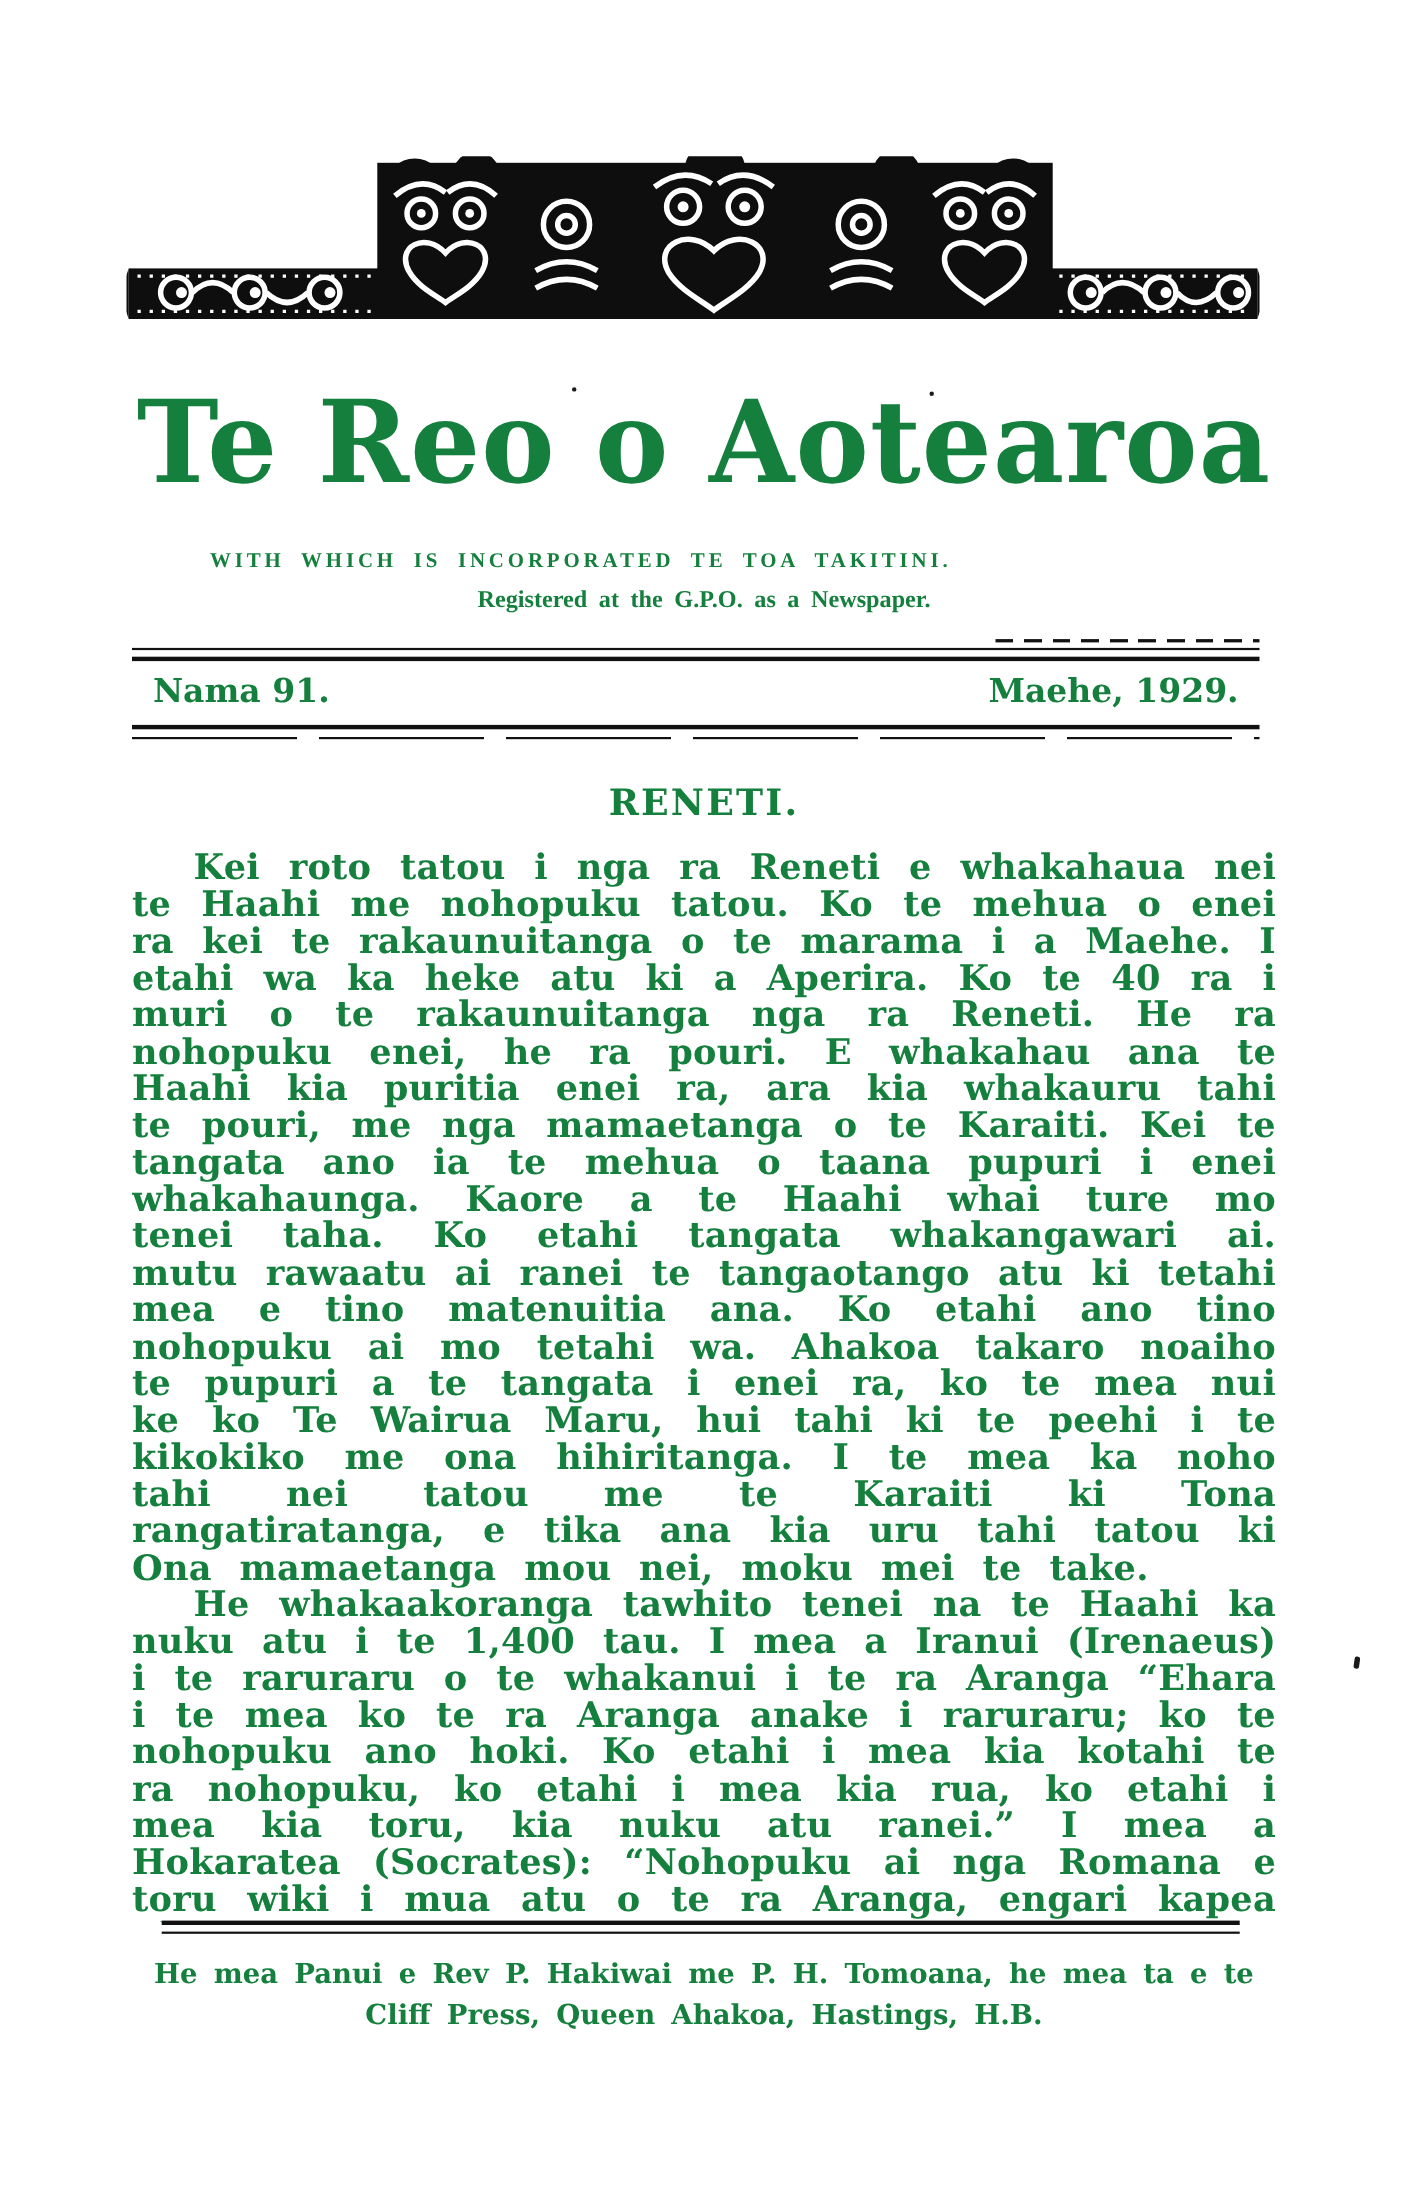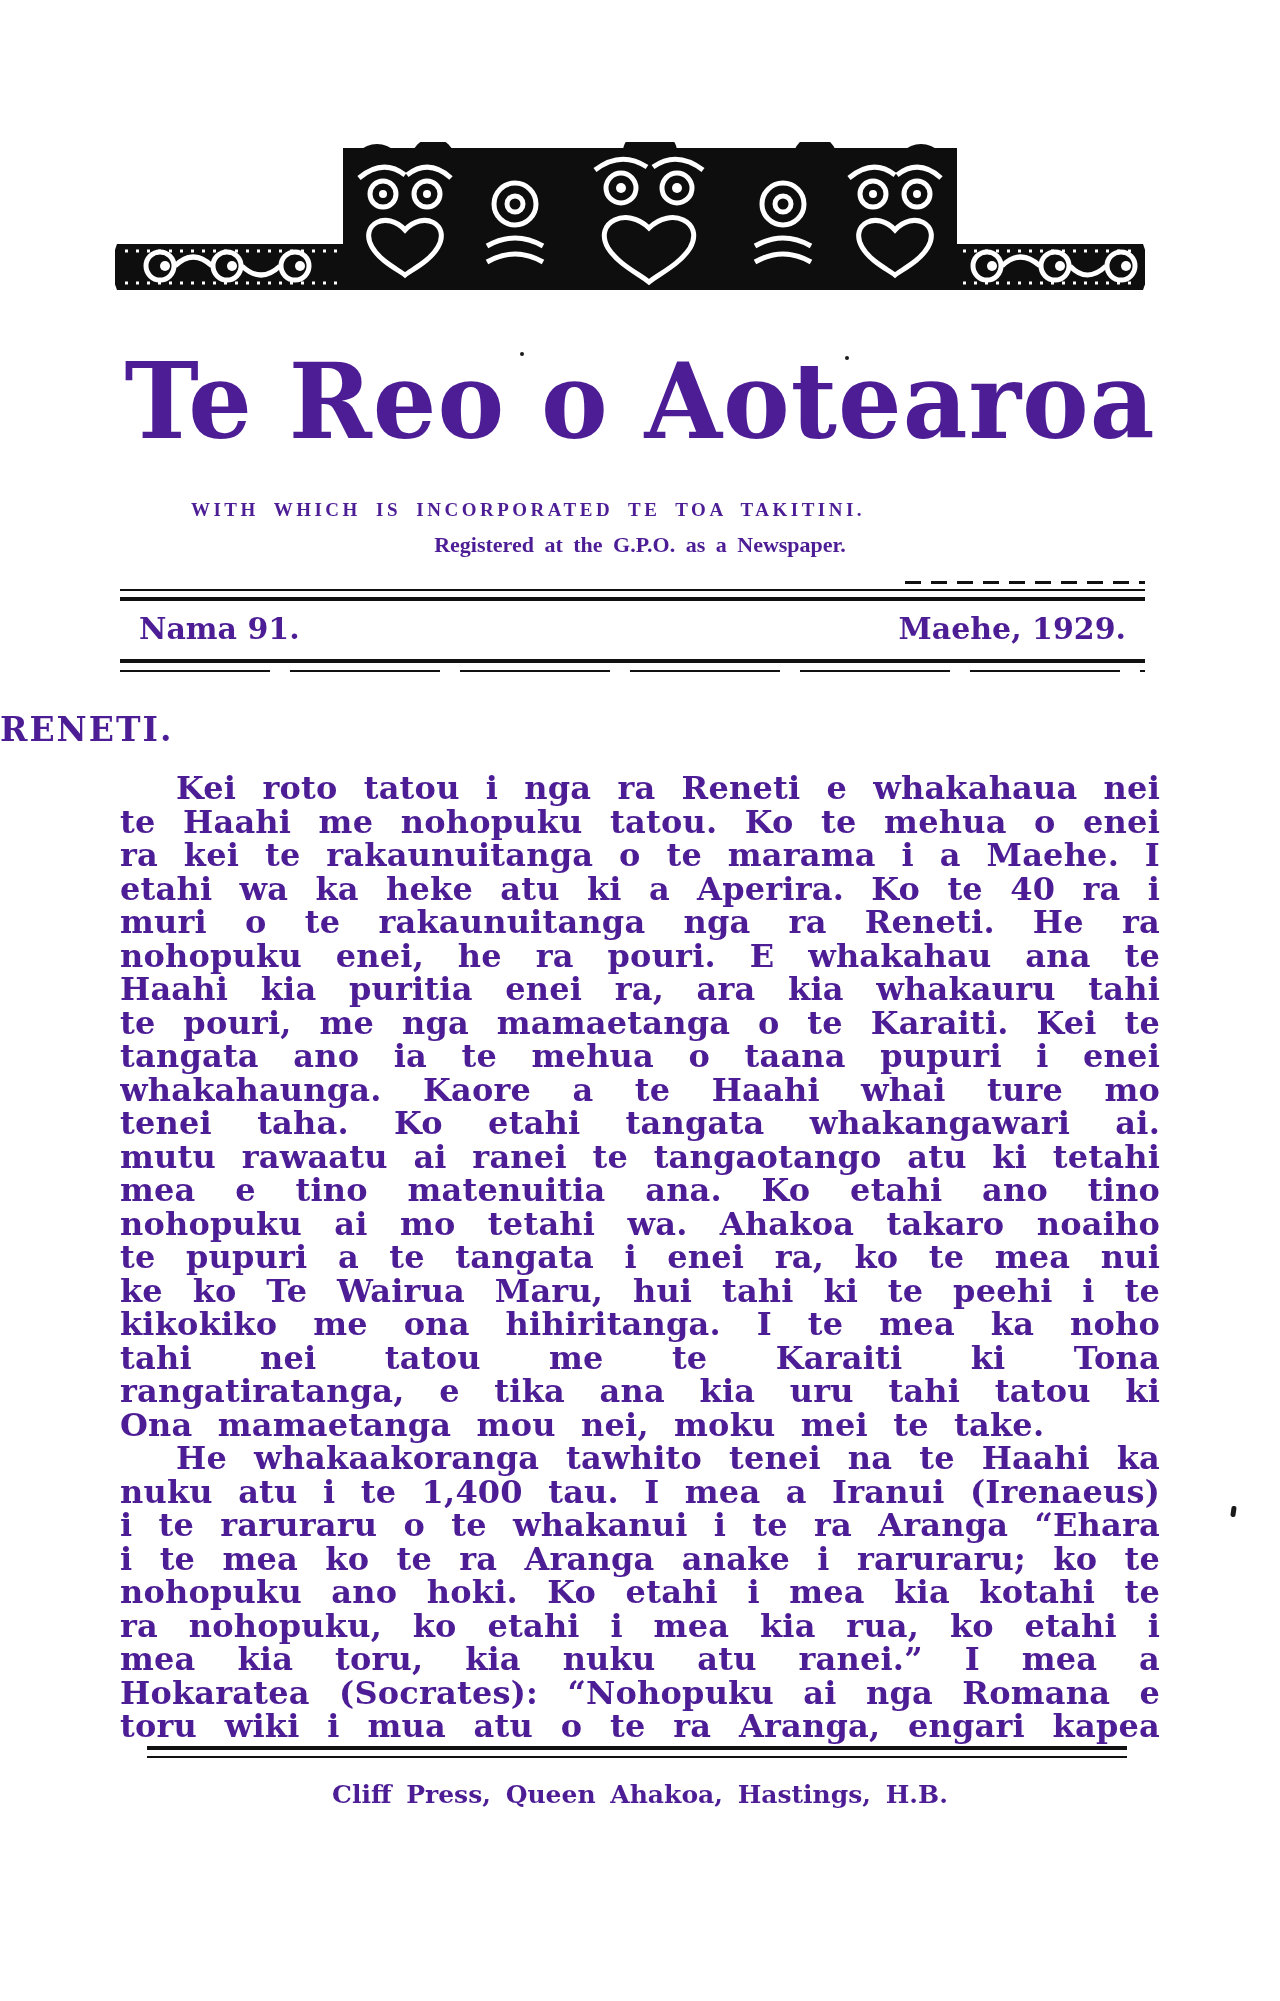--- a/index.html
+++ b/index.html
@@ -1,21 +1,21 @@
 <!DOCTYPE html>
 <html><head>
 <meta charset="utf-8">
 <style>
   html, body { margin: 0; padding: 0; background: #ffffff; }
   .page {
     position: relative;
     width: 1280px;
     height: 2001px;
     background: #ffffff;
-    color: #4c1d95;
+    color: #15803d;
     font-family: "DejaVu Serif", serif;
     overflow: hidden;
   }
   .banner {
     position: absolute;
     left: 115px;
     top: 142px;
   }
   .speck {
     position: absolute;
@@ -76,21 +76,21 @@
     position: absolute;
     top: 611px; left: 124px; width: 1025px; height: 40px;
     font-size: 30px; font-weight: 700;
   }
   .dateline .issue { position: absolute; left: 15px; top: 0; }
   .dateline .place { position: absolute; left: 0; right: 120px; top: 0; text-align: center; letter-spacing: 1px; }
   .dateline .date  { position: absolute; right: 23px; top: 0; }
   .article-heading {
     position: absolute;
     top: 710px; left: 0; width: 1280px; margin: 0;
-    text-align: left;
+    text-align: center;
     font-size: 33px; font-weight: 700; letter-spacing: 2px;
   }
   .article {
     position: absolute;
     top: 772px; left: 120px; width: 1040px; height: 975px;
     overflow: hidden;
   }
   .article p {
     margin: 0;
     font-size: 32px;
@@ -223,16 +223,17 @@
 
   <h2 class="article-heading">RENETI.</h2>
   <div class="article">
     <p>Kei roto tatou i nga ra Reneti e whakahaua nei te Haahi me nohopuku tatou.  Ko te mehua o enei ra kei te rakaunuitanga o te marama i a Maehe.  I etahi wa ka heke atu ki a Aperira. Ko te 40 ra i muri o te rakaunuitanga nga ra Reneti. He ra nohopuku enei, he ra pouri.  E whakahau ana te Haahi kia puritia enei ra, ara kia whakauru tahi te pouri, me nga mamaetanga o te Karaiti.  Kei te tangata ano ia te mehua o taana pupuri i enei whakahaunga.  Kaore a te Haahi whai ture mo tenei taha.  Ko etahi tangata whakangawari ai. mutu rawaatu ai ranei te tangaotango atu ki tetahi mea e tino matenuitia ana.  Ko etahi ano tino nohopuku ai mo tetahi wa. Ahakoa takaro noaiho te pupuri a te tangata i enei ra, ko te mea nui ke ko Te Wairua Maru, hui tahi ki te peehi i te kikokiko me ona hihiritanga.  I te mea ka noho tahi nei tatou me te Karaiti ki Tona rangatiratanga, e tika ana kia uru tahi tatou ki Ona mamaetanga mou nei, moku mei te take.</p>
     <p>He whakaakoranga tawhito tenei na te Haahi ka nuku atu i te 1,400 tau.  I mea a Iranui (Irenaeus) i te raruraru o te whakanui i te ra Aranga “Ehara i te mea ko te ra Aranga anake i raruraru; ko te nohopuku ano hoki.  Ko etahi i mea kia kotahi te ra nohopuku, ko etahi i mea kia rua, ko etahi i mea kia toru, kia nuku atu ranei.”  I mea a Hokaratea (Socrates):  “Nohopuku ai nga Romana e toru wiki i mua atu o te ra Aranga, engari kapea ai te Hapati me te ra o te Ariki.”  Nga Kariki me te hunga o Arehanaria nohopuku ai 15 ra o te ono wiki.  Korero ai a Orikena (Origen) mo te nohopuku i nga ra e 40 i mua o te ra Aranga..  Na Kerekari te Nui (Gregory the Great) i tautapa mai ta te Haahi pupuri i nga ra Reneti, e ono rau tau i muri iho i a te Karaiti.</p>
   </div>
 
   <div class="rule r-foot-1"></div>
   <div class="rule r-foot-2"></div>
   <div class="imprint">
+    <div>He mea Panui e Rev P. Hakiwai me P. H. Tomoana, he mea ta e te</div>
     <div>Cliff Press, Queen Ahakoa, Hastings, H.B.</div>
   </div>
 
 </div>
 
 </body></html>

